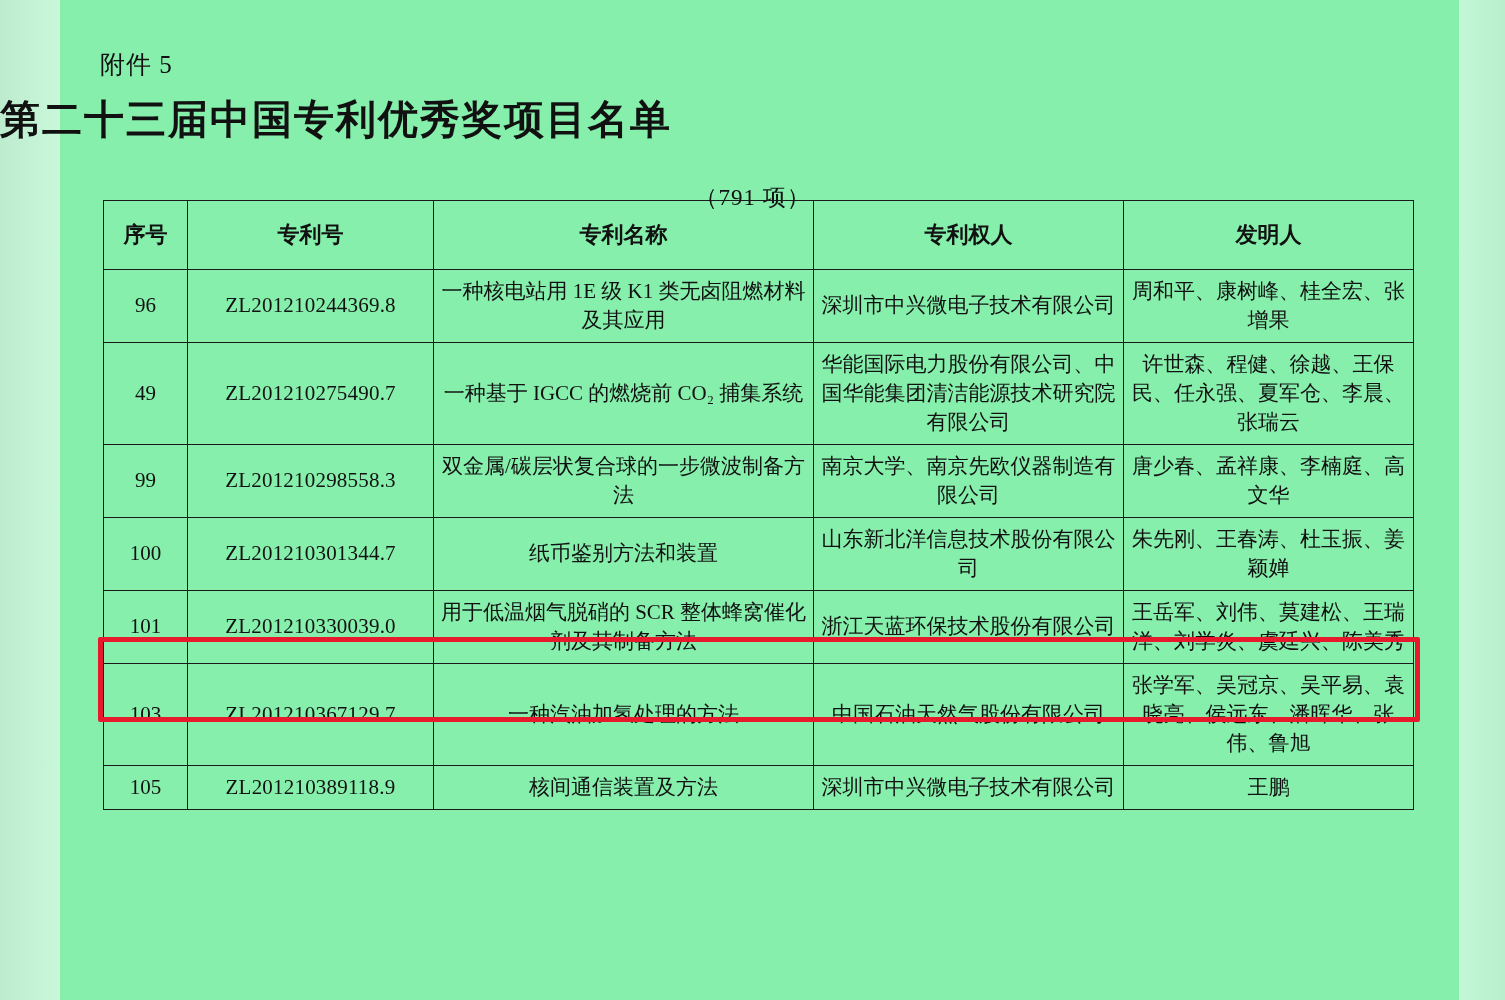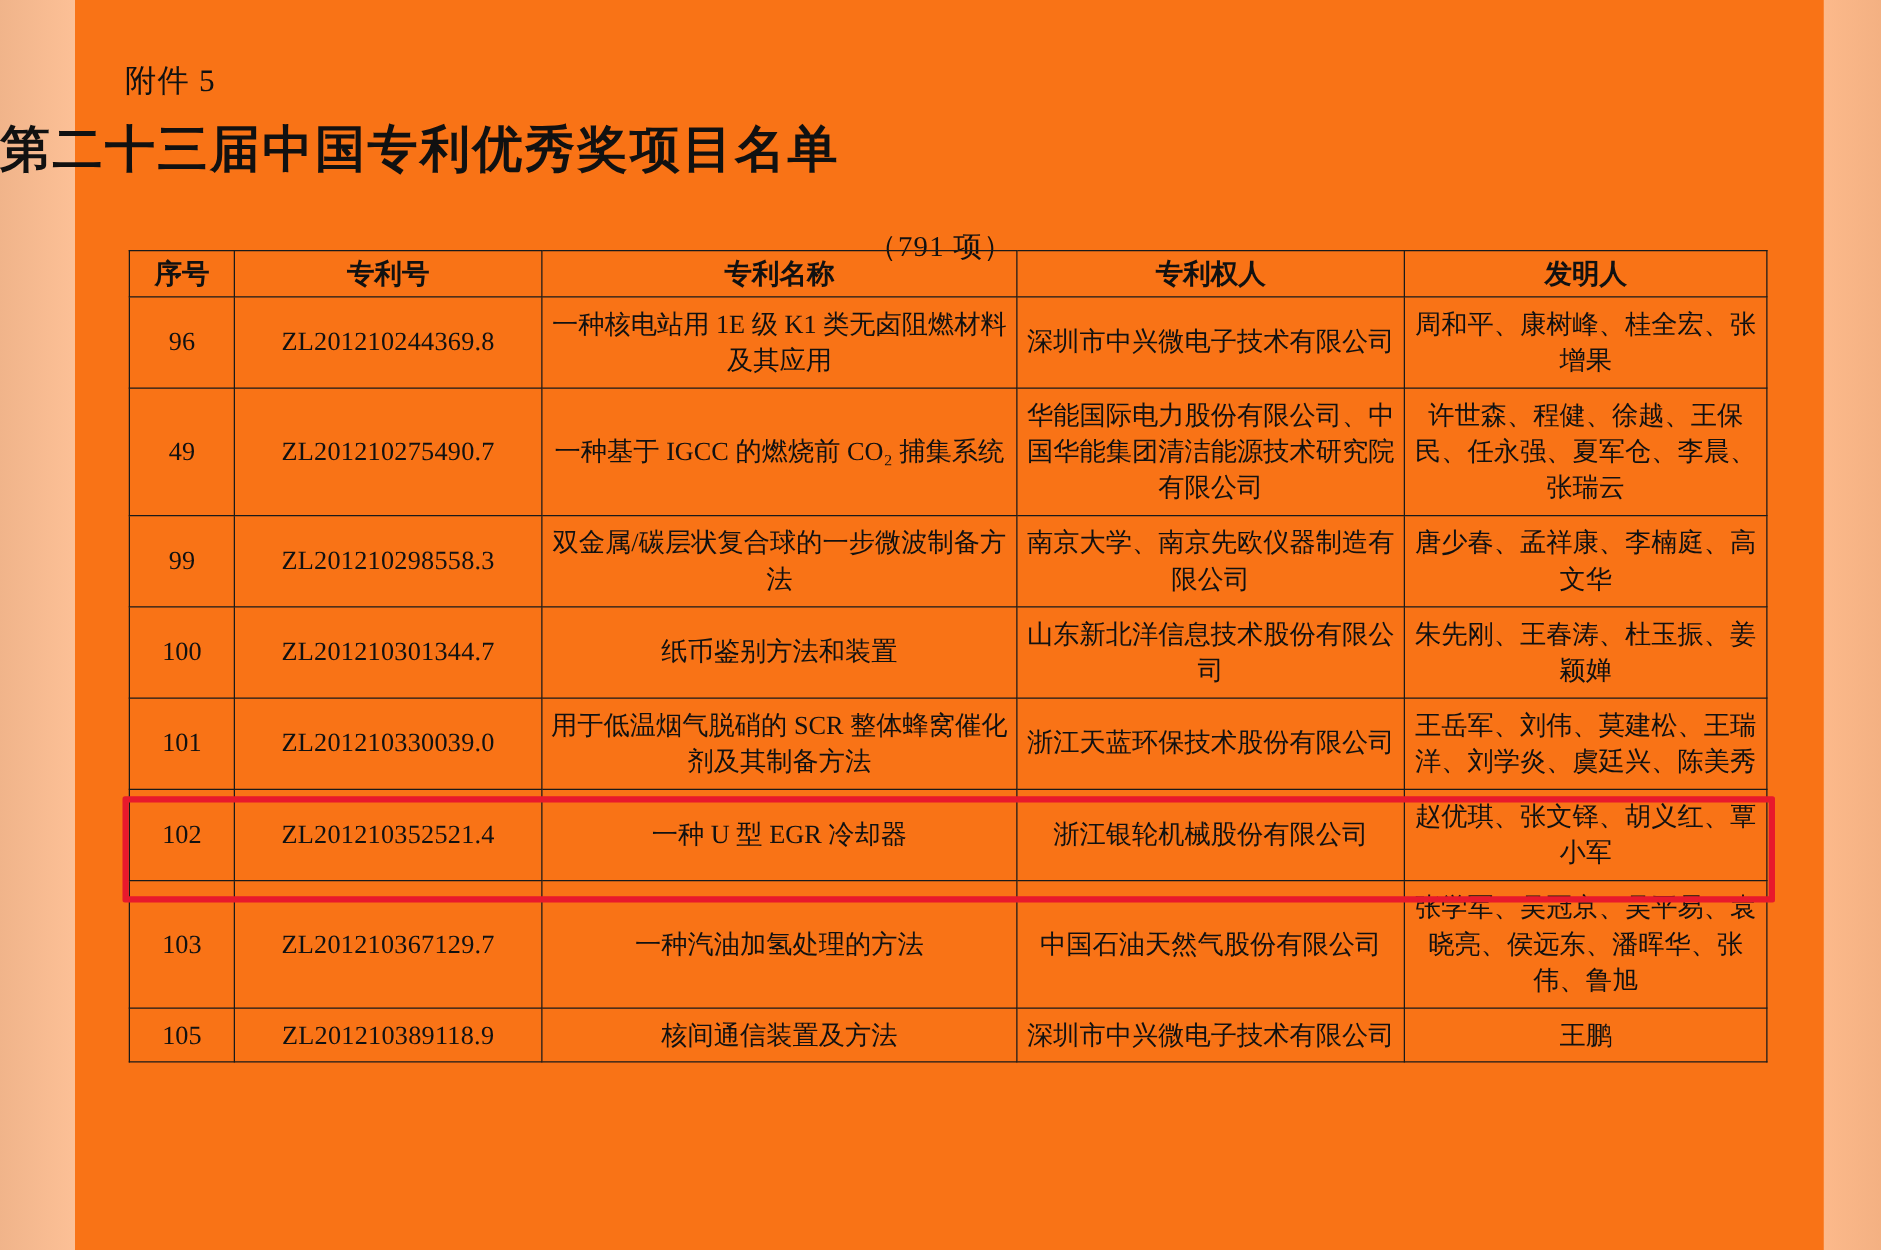--- a/index.html
+++ b/index.html
@@ -12,21 +12,21 @@
     height: 1000px;
     font-family: "Liberation Serif", "DejaVu Serif", serif;
     color: #111111;
     position: relative;
     overflow: hidden;
   }
   .page {
     position: relative;
     width: 1505px;
     height: 1000px;
-    background: #f97316;
+    background: #86efac;
   }
   
   .page::before {
     content: "";
     position: absolute;
     left: 0; top: 0;
     width: 60px; height: 1000px;
     background: linear-gradient(to right, #e9e9e9, #ffffff);
     opacity: .55;
     pointer-events: none;
@@ -92,21 +92,21 @@
     text-align: center;
     padding: 7px 6px;
     font-size: 21px;
     line-height: 1.38;
     font-family: "Liberation Serif", "DejaVu Serif", serif;
   }
   table.patent-table th {
     font-weight: bold;
     font-size: 22px;
     height: 36px;
-    padding: 0 4px;
+    padding: 16px 4px;
   }
   col.c-no    { width: 84px; }
   col.c-num   { width: 246px; }
   col.c-name  { width: 380px; }
   col.c-owner { width: 310px; }
   col.c-inv   { width: 290px; }
 
   td.cell-no { font-size: 22px; }
   td.cell-num { font-size: 21px; letter-spacing: .2px; }
   td.cell-name { text-align: center; }
@@ -184,27 +184,20 @@
             <td class="cell-inv">朱先刚、王春涛、杜玉振、姜颖婵</td>
           </tr>
           <tr class="highlight-row">
             <td class="cell-no">101</td>
             <td class="cell-num">ZL201210330039.0</td>
             <td class="cell-name">用于低温烟气脱硝的 SCR 整体蜂窝催化剂及其制备方法</td>
             <td class="cell-owner">浙江天蓝环保技术股份有限公司</td>
             <td class="cell-inv">王岳军、刘伟、莫建松、王瑞洋、刘学炎、虞廷兴、陈美秀</td>
           </tr>
           <tr>
-            <td class="cell-no">102</td>
-            <td class="cell-num">ZL201210352521.4</td>
-            <td class="cell-name">一种 U 型 EGR 冷却器</td>
-            <td class="cell-owner">浙江银轮机械股份有限公司</td>
-            <td class="cell-inv">赵优琪、张文铎、胡义红、覃小军</td>
-          </tr>
-          <tr>
             <td class="cell-no">103</td>
             <td class="cell-num">ZL201210367129.7</td>
             <td class="cell-name">一种汽油加氢处理的方法</td>
             <td class="cell-owner">中国石油天然气股份有限公司</td>
             <td class="cell-inv">张学军、吴冠京、吴平易、袁晓亮、侯远东、潘晖华、张伟、鲁旭</td>
           </tr>
           <tr>
             <td class="cell-no">105</td>
             <td class="cell-num">ZL201210389118.9</td>
             <td class="cell-name">核间通信装置及方法</td>

